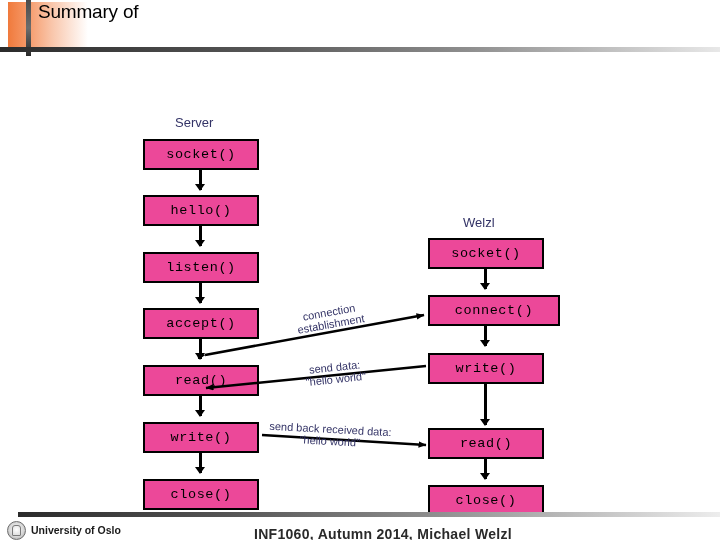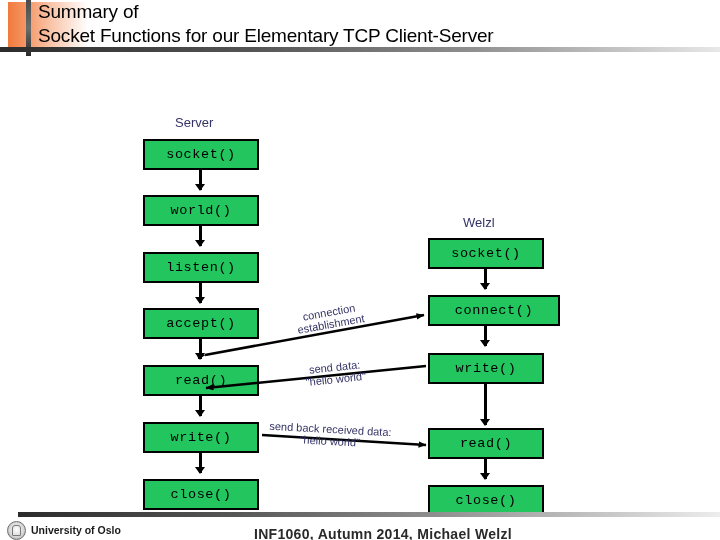--- a/index.html
+++ b/index.html
@@ -62,21 +62,21 @@
     position: absolute;
     font-size: 13px;
     color: #333366;
     font-family: "Liberation Sans", sans-serif;
     white-space: nowrap;
   }
   .fbox {
     position: absolute;
     box-sizing: border-box;
     border: 2.5px solid #000000;
-    background: #22c55e;
+    background: #ec4899;
     font-family: "Liberation Mono", monospace;
     font-size: 13.5px;
     color: #000000;
     letter-spacing: 0.6px;
     text-align: center;
     line-height: 28px;
     height: 31px;
   }
   .vconn {
     position: absolute;
@@ -155,34 +155,33 @@
 </style>
 </head>
 <body>
 
 <div id="header">
   <div class="hdr-orange"></div>
   <div class="hdr-vbar"></div>
   <div class="hdr-rule"></div>
   <div id="title">
     <span class="l1">Summary of</span>
-    <span class="l2">Socket Functions for our Elementary TCP Client-Server</span>
   </div>
 </div>
 
 <div id="diagram">
 
   <div class="col-label" style="left:175px; top:59px;">Server</div>
   <div class="col-label" style="left:463px; top:159px;">Welzl</div>
 
   <div class="fbox" style="left:143px; top:83px;  width:116px;">socket()</div>
   <div class="vconn" style="left:199px; top:114px; height:20px;"></div>
   <div class="vhead" style="left:195px; top:128px;"></div>
 
-  <div class="fbox" style="left:143px; top:139px; width:116px;">world()</div>
+  <div class="fbox" style="left:143px; top:139px; width:116px;">hello()</div>
   <div class="vconn" style="left:199px; top:170px; height:20px;"></div>
   <div class="vhead" style="left:195px; top:184px;"></div>
 
   <div class="fbox" style="left:143px; top:196px; width:116px;">listen()</div>
   <div class="vconn" style="left:199px; top:227px; height:20px;"></div>
   <div class="vhead" style="left:195px; top:241px;"></div>
 
   <div class="fbox" style="left:143px; top:252px; width:116px;">accept()</div>
   <div class="vconn" style="left:199px; top:283px; height:20px;"></div>
   <div class="vhead" style="left:195px; top:297px;"></div>

